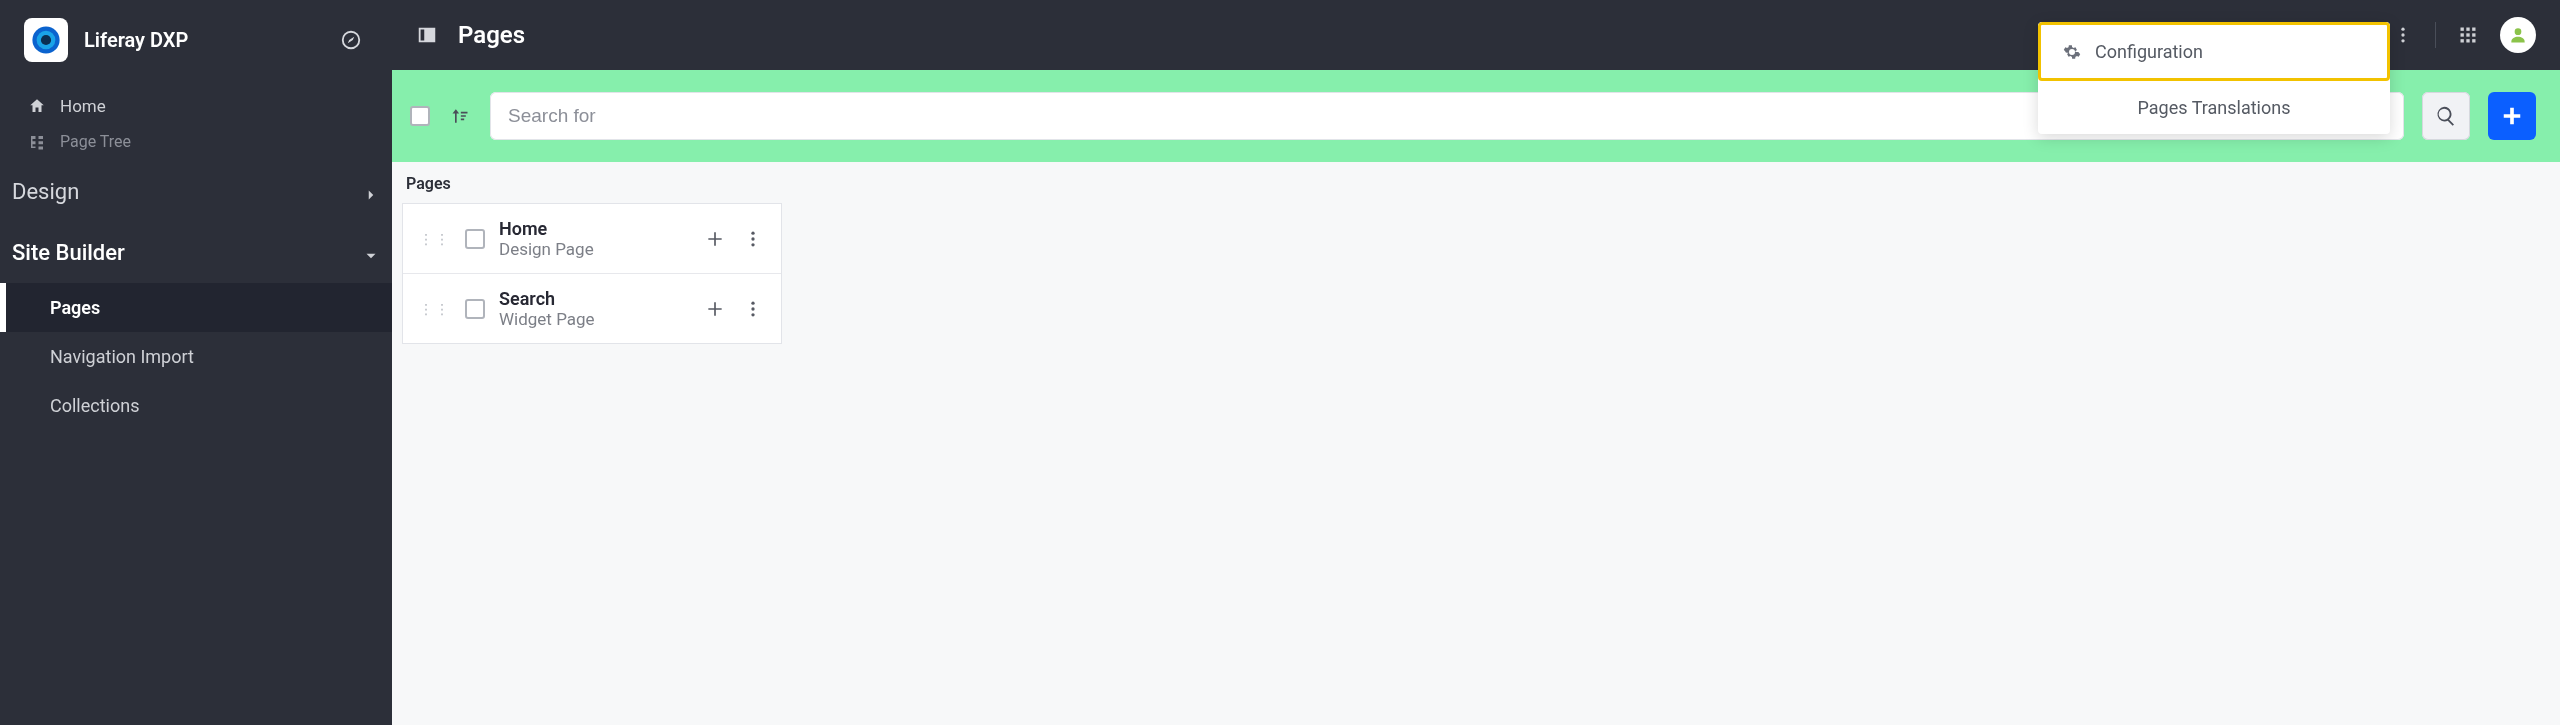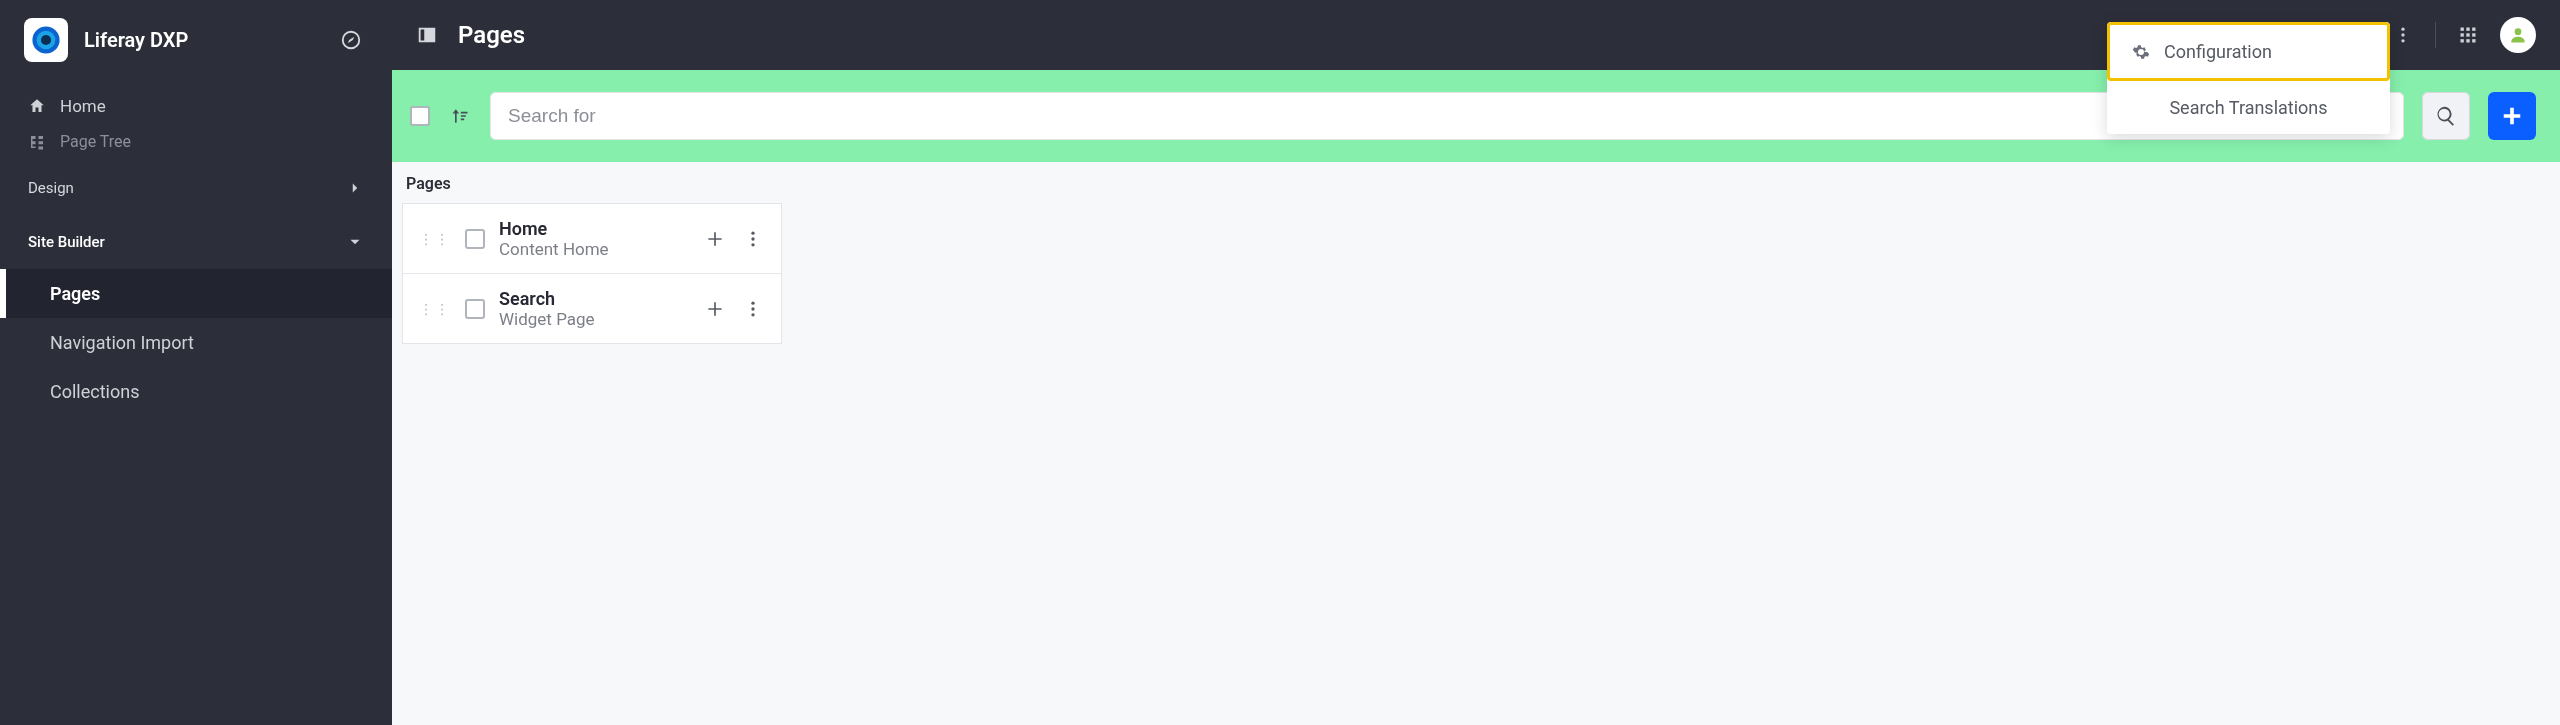--- a/index.html
+++ b/index.html
@@ -39,22 +39,22 @@
 
   .sidebar-nav { padding: 10px 0 4px 0; }
   .nav-row {
     display: flex; align-items: center; gap: 14px;
     padding: 10px 28px; font-size: 17px; color: #cfd1d6; cursor: pointer;
   }
   .nav-row.tree { color: #8c8f98; font-size: 16px; padding-top: 6px; padding-bottom: 6px; text-align: right; }
   .nav-row svg { width: 18px; height: 18px; fill: currentColor; }
 
   .section-row {
-    display: flex; align-items: center; justify-content: space-between;
-    padding: 18px 28px; font-size: 15px; color: #d6d8dd; cursor: pointer;
+    display: flex; align-items: flex-end; justify-content: space-between;
+    padding: 18px 12px; font-size: 22px; color: #d6d8dd; cursor: pointer;
   }
   .section-row .chev { width: 18px; height: 18px; fill: #cfd1d6; }
   .section-row.open { color: #fff; font-weight: 500; }
 
   .subnav { display: flex; flex-direction: column; }
   .subnav-item {
     padding: 14px 28px 14px 50px; font-size: 18px; color: #cfd1d6; cursor: pointer;
     position: relative;
   }
   .subnav-item.active {
@@ -83,21 +83,21 @@
     width: 36px; height: 36px; border-radius: 50%; background:#fff;
     display:flex; align-items:center; justify-content:center;
   }
   .avatar svg { width:20px; height:20px; fill:#8bc34a; }
 
   
   .dropdown {
     position: absolute;
     top: 22px;
     right: 170px;
-    width: 283px;
+    width: 352px;
     background: #fff;
     border-radius: 4px;
     box-shadow: 0 4px 16px rgba(0,0,0,0.15);
     z-index: 100;
     overflow: hidden;
   }
   .dropdown-item {
     display:flex; align-items:center; gap:14px;
     padding: 16px 22px; font-size: 18px; color:#555a63; cursor:pointer;
   }
@@ -220,21 +220,21 @@
 <main class="main main-pos">
 
   <div class="dropdown">
     <div class="dropdown-item highlight">
       <svg viewBox="0 0 24 24">
           <path d="M12 8a4 4 0 100 8 4 4 0 000-8zm9 4a7 7 0 01-.1 1.1l2.1 1.6-2 3.5-2.5-1a7 7 0 01-1.9 1.1l-.4 2.7h-4l-.4-2.7a7 7 0 01-1.9-1.1l-2.5 1-2-3.5 2.1-1.6A7 7 0 013 12a7 7 0 01.1-1.1L1 9.3l2-3.5 2.5 1a7 7 0 011.9-1.1L7.8 3h4l.4 2.7a7 7 0 011.9 1.1l2.5-1 2 3.5-2.1 1.6c.1.4.1.7.1 1.1z"></path>
         </svg>
       <span>Configuration</span>
     </div>
     <div class="dropdown-item center">
-      <span>Search Translations</span>
+      <span>Pages Translations</span>
     </div>
   </div>
 
   <div class="topbar">
     <div class="topbar-left">
       <svg class="panel-icon" viewBox="0 0 24 24">
           <path d="M3 4h18v16H3V4zm2 2v12h4V6H5z"></path>
         </svg>
       <span class="page-title">Pages</span>
     </div>
@@ -293,21 +293,21 @@
 
   <div class="content">
     <div class="section-label">Pages</div>
     <div class="table-wrap">
 
       <div class="row">
         <div class="drag">⋮⋮</div>
         <div class="chk"></div>
         <div class="row-text">
           <div class="row-title">Home</div>
-          <div class="row-sub">Content Home</div>
+          <div class="row-sub">Design Page</div>
         </div>
         <div class="row-add">
           <svg viewBox="0 0 24 24">
               <path d="M11 4h2v7h7v2h-7v7h-2v-7H4v-2h7V4z"></path>
             </svg>
         </div>
         <div class="row-kebab">
           <svg viewBox="0 0 24 24">
               <circle cx="12" cy="5" r="2"></circle>
               <circle cx="12" cy="12" r="2"></circle>

